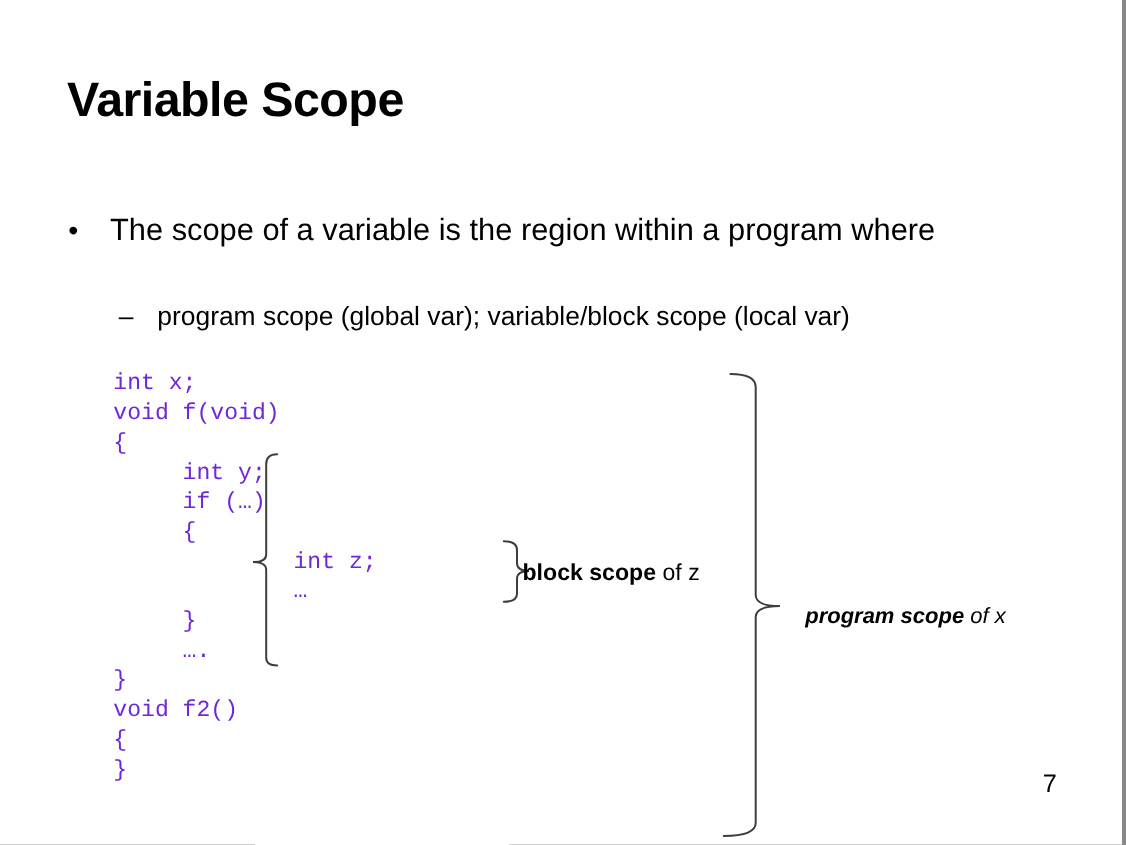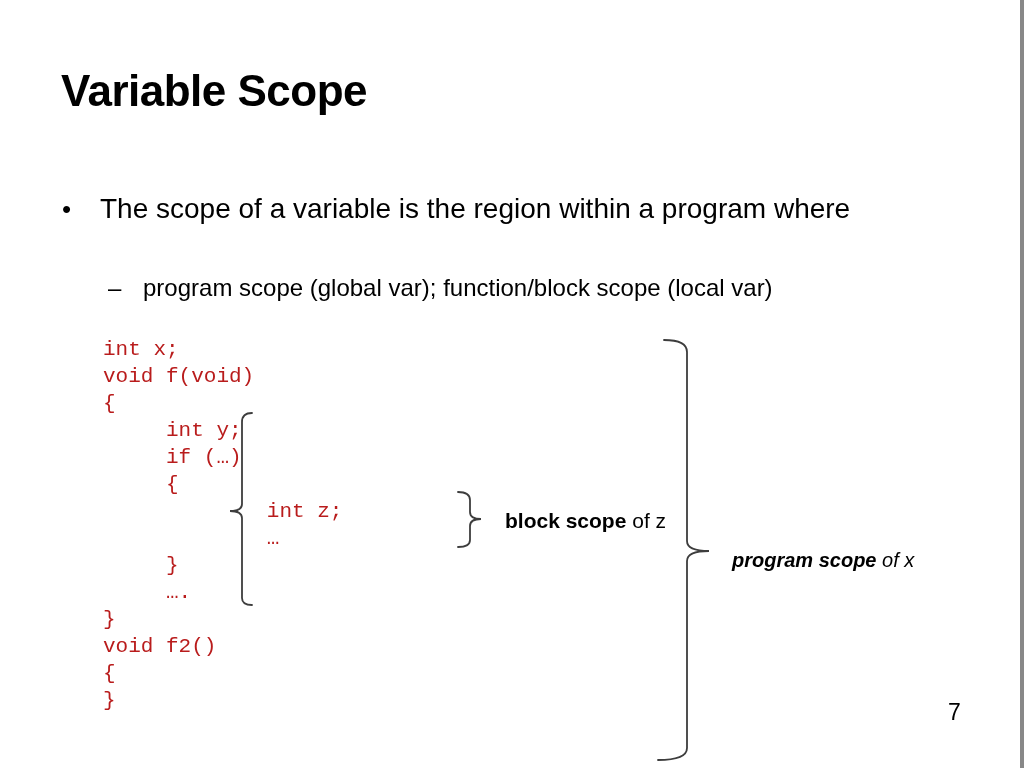--- a/index.html
+++ b/index.html
@@ -48,38 +48,38 @@
   .subbullet-text { white-space: nowrap; }
   .code {
     position: absolute;
     left: 103px;
     top: 336px;
     margin: 0;
     font-family: "Liberation Mono", "DejaVu Sans Mono", monospace;
     font-size: 21px;
     line-height: 27px;
     white-space: pre;
-    color: #b91c1c;
+    color: #6d28d9;
   }
   .brace { position: absolute; }
   .brace path {
     fill: none;
     stroke: #3d3d3d;
     stroke-width: 1.8;
     stroke-linecap: round;
   }
   .anno {
     position: absolute;
     font-size: 21px;
     line-height: 29px;
     white-space: nowrap;
   }
   .anno b { font-weight: bold; }
   .anno-function { left: 56px; top: 502px; }
-  .anno-block { left: 505px; top: 506px; }
+  .anno-block { left: 475px; top: 506px; }
   .anno-program { left: 732px; top: 546px; font-size: 20px; font-style: italic; }
   .page-number {
     position: absolute;
     left: 948px;
     top: 699px;
     font-size: 23px;
   }
 </style>
 </head>
 <body>
@@ -92,21 +92,21 @@
     <div class="bullet-row">
       <div class="bullet-marker">•</div>
       <div>
         <div class="bullet-text">The scope of a variable is the region within a program where</div>
       </div>
     </div>
   </div>
 
   <div class="subbullet-row">
     <div class="subbullet-marker">–</div>
-    <div class="subbullet-text">program scope (global var); function/block scope (local var)</div>
+    <div class="subbullet-text">program scope (global var); variable/block scope (local var)</div>
   </div>
 
   <pre class="code">int x;
 void f(void)
 {
      int y;
      if (…)
      {
              int z;
              …

